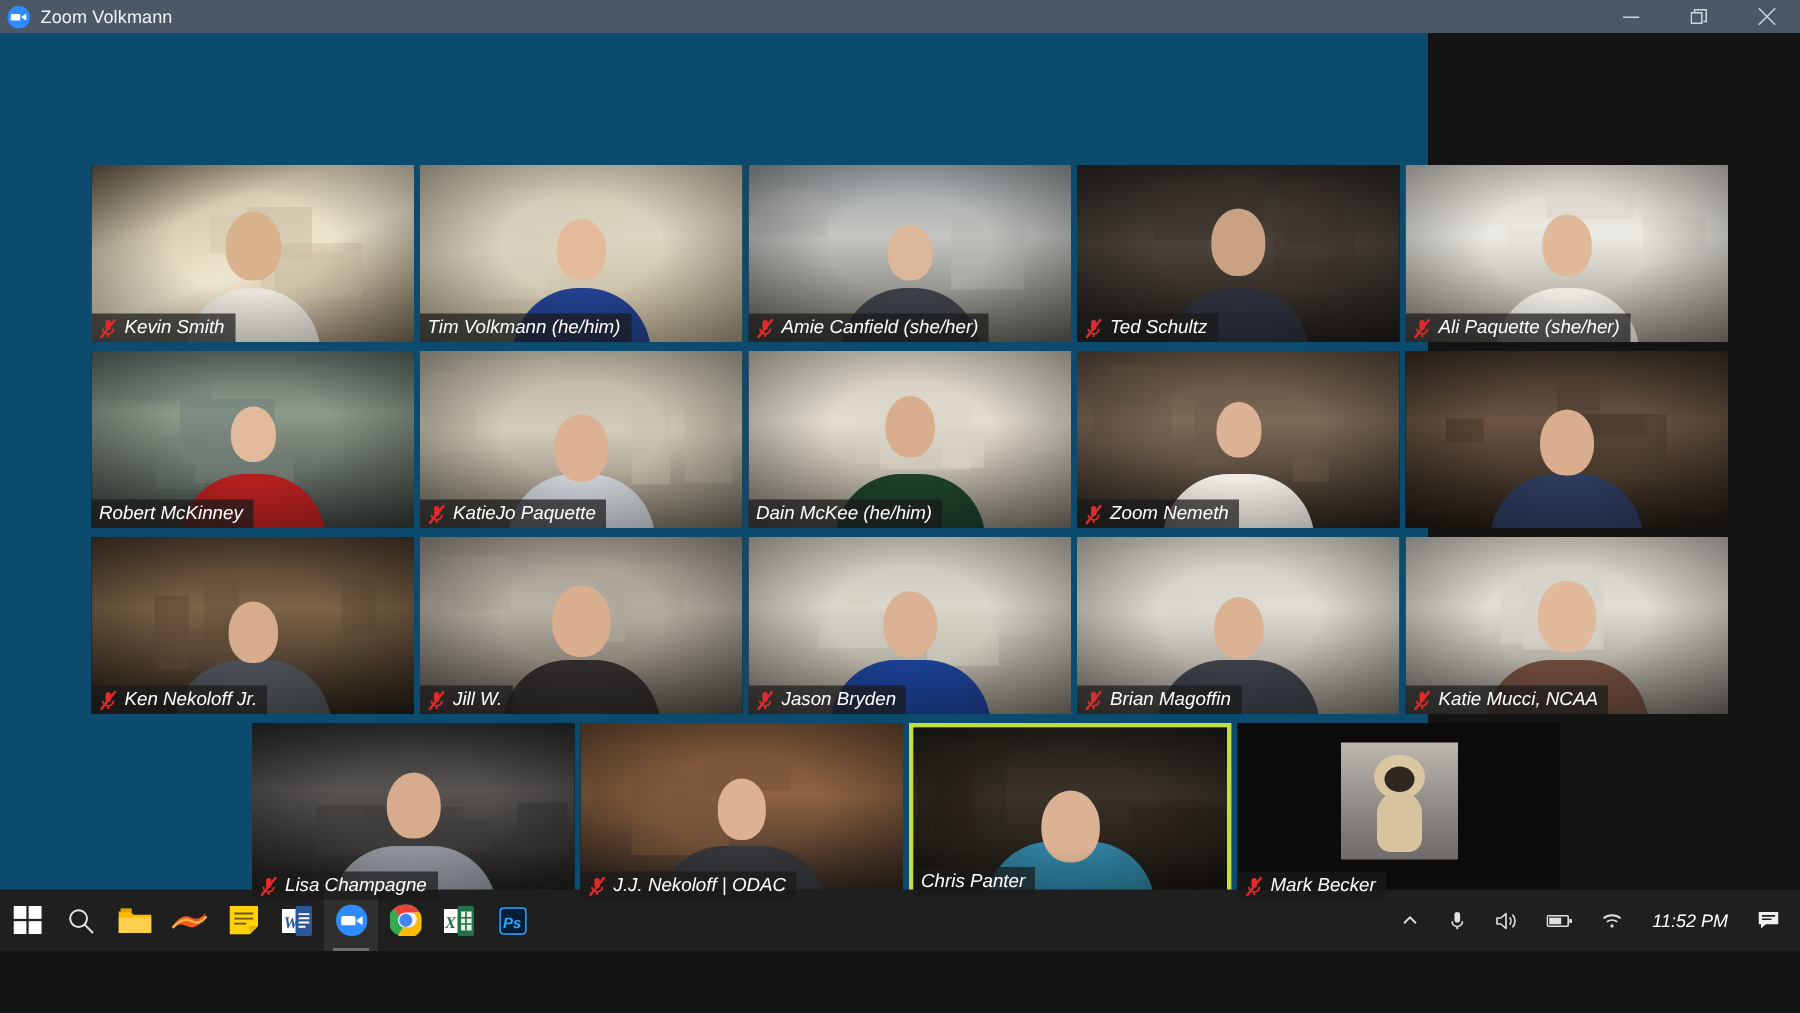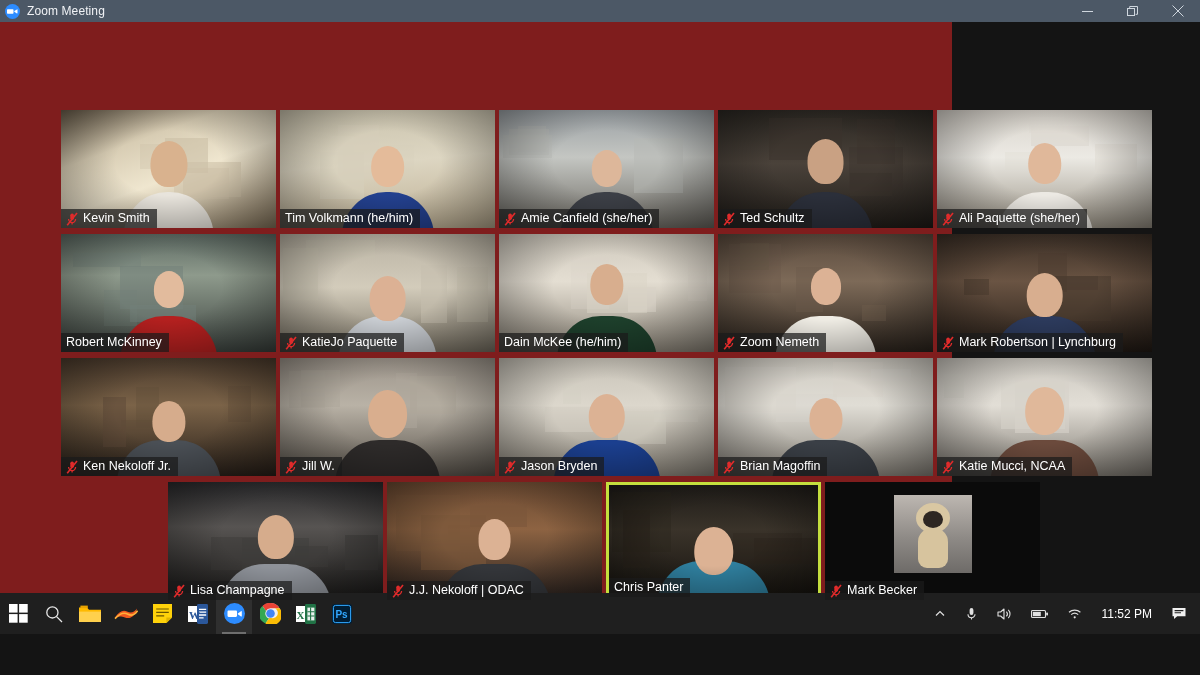--- a/index.html
+++ b/index.html
@@ -34,21 +34,22 @@
     width: 45px; height: 22px;
     display: flex; align-items: center; justify-content: center;
     color: #cfd6de;
   }
   .tb-btn svg { display: block; }
 
   
   .stage {
     position: relative;
     width: 952px; height: 612px;
-    background: #7f1d1d;
+    background: #0c4a6e;
+    font-style: italic;
   }
 
   .tile {
     position: absolute;
     overflow: hidden;
     background: #000;
   }
   .tile .vid {
     position: absolute; inset: 0;
     overflow: hidden;
@@ -120,21 +121,21 @@
 </head>
 <body>
 
 <div class="titlebar">
   <div class="tb-logo">
     <svg width="11" height="7" viewBox="0 0 11 7">
         <path d="M0.6 1.3h5.2c.4 0 .7.3.7.7v3.1c0 .4-.3.6-.7.6H.6c-.3 0-.6-.2-.6-.6V2c0-.4.3-.7.6-.7z" fill="#fff"></path>
         <path d="M7.3 3.1l2.6-1.7c.3-.2.6 0 .6.3v3.4c0 .3-.3.5-.6.3L7.3 3.7z" fill="#fff"></path>
       </svg>
   </div>
-  <div class="tb-title">Zoom Meeting</div>
+  <div class="tb-title">Zoom Volkmann</div>
   <div class="tb-controls">
     <div class="tb-btn">
       <svg width="11" height="11" viewBox="0 0 11 11">
           <path d="M0 5.5h11" stroke="currentColor" stroke-width="1"></path>
         </svg>
     </div>
     <div class="tb-btn">
       <svg width="11" height="11" viewBox="0 0 11 11">
           <rect x="0.5" y="2.5" width="7" height="7" fill="none" stroke="currentColor" stroke-width="1"></rect>
           <path d="M2.7 2.3V0.5h7.8v7.8H8.6" fill="none" stroke="currentColor" stroke-width="1"></path>
@@ -328,31 +329,20 @@
       <div class="tile" style="left: 937px; top: 212px; width: 215px; height: 118px;">
         <div class="vid" style="background: linear-gradient(rgb(59, 47, 38) 0%, rgb(106, 84, 67) 40%, rgb(36, 28, 22) 100%);">
           <div class="sc" style="left: 109.59px; top: 42.1508px; width: 64.7656px; height: 45.2533px; background: rgb(74, 59, 47); opacity: 0.562178;"></div>
           <div class="sc" style="left: 27.3215px; top: 45.068px; width: 24.705px; height: 16.3037px; background: rgb(74, 59, 47); opacity: 0.582351;"></div>
           <div class="sc" style="left: 100.847px; top: 19.1629px; width: 28.9359px; height: 39.1936px; background: rgb(74, 59, 47); opacity: 0.430816;"></div>
           <div class="sc" style="left: 108.185px; top: 41.891px; width: 53.1834px; height: 14.5156px; background: rgb(74, 59, 47); opacity: 0.523623;"></div>
           <div class="sc" style="left: 50%; transform: translateX(-50%); bottom: -14px; width: 102.983px; height: 50px; border-radius: 44px 44px 0px 0px; background: rgb(44, 58, 92);"></div>
           <div class="sc" style="left: 50%; transform: translateX(-50%); top: 38.792px; width: 36.6148px; height: 44.6701px; border-radius: 50% 50% 46% 46%; background: rgb(216, 174, 143);"></div>
           <div class="sc" style="inset: 0px; background: radial-gradient(at 50% 45%, rgba(0, 0, 0, 0) 35%, rgba(0, 0, 0, 0.45) 100%);"></div>
         </div>
-        <div class="plate">
-          <span class="mic">
-            <svg width="13" height="14" viewBox="0 0 13 14">
-              <rect x="4.3" y="1.4" width="3.6" height="6.6" rx="1.8" fill="#e02b2b"></rect>
-              <path d="M2.6 7.1a3.5 3.5 0 0 0 7 0" fill="none" stroke="#e02b2b" stroke-width="1.25"></path>
-              <path d="M6.1 10.6v2" stroke="#e02b2b" stroke-width="1.25"></path>
-              <path d="M1.2 13.2L11 .9" stroke="#e02b2b" stroke-width="1.6"></path>
-            </svg>
-          </span>
-          <span class="nm">Mark Robertson | Lynchburg</span>
-        </div>
       </div>
       <div class="tile" style="left: 61px; top: 336px; width: 215px; height: 118px;">
         <div class="vid" style="background: linear-gradient(rgb(74, 58, 44) 0%, rgb(123, 99, 72) 40%, rgb(42, 33, 26) 100%);">
           <div class="sc" style="left: 75.1442px; top: 28.891px; width: 22.7448px; height: 41.0868px; background: rgb(93, 74, 56); opacity: 0.295667;"></div>
           <div class="sc" style="left: 167.405px; top: 27.9943px; width: 22.5904px; height: 35.557px; background: rgb(93, 74, 56); opacity: 0.359153;"></div>
           <div class="sc" style="left: 59.8243px; top: 61.6096px; width: 33.965px; height: 14.163px; background: rgb(93, 74, 56); opacity: 0.308956;"></div>
           <div class="sc" style="left: 42.2977px; top: 39.4784px; width: 22.4089px; height: 49.9418px; background: rgb(93, 74, 56); opacity: 0.531495;"></div>
           <div class="sc" style="left: 50%; transform: translateX(-50%); bottom: -14px; width: 104.353px; height: 50px; border-radius: 44px 44px 0px 0px; background: rgb(74, 79, 85);"></div>
           <div class="sc" style="left: 50%; transform: translateX(-50%); top: 43.1687px; width: 33.2263px; height: 40.536px; border-radius: 50% 50% 46% 46%; background: rgb(214, 172, 140);"></div>
           <div class="sc" style="inset: 0px; background: radial-gradient(at 50% 45%, rgba(0, 0, 0, 0) 35%, rgba(0, 0, 0, 0.45) 100%);"></div>

